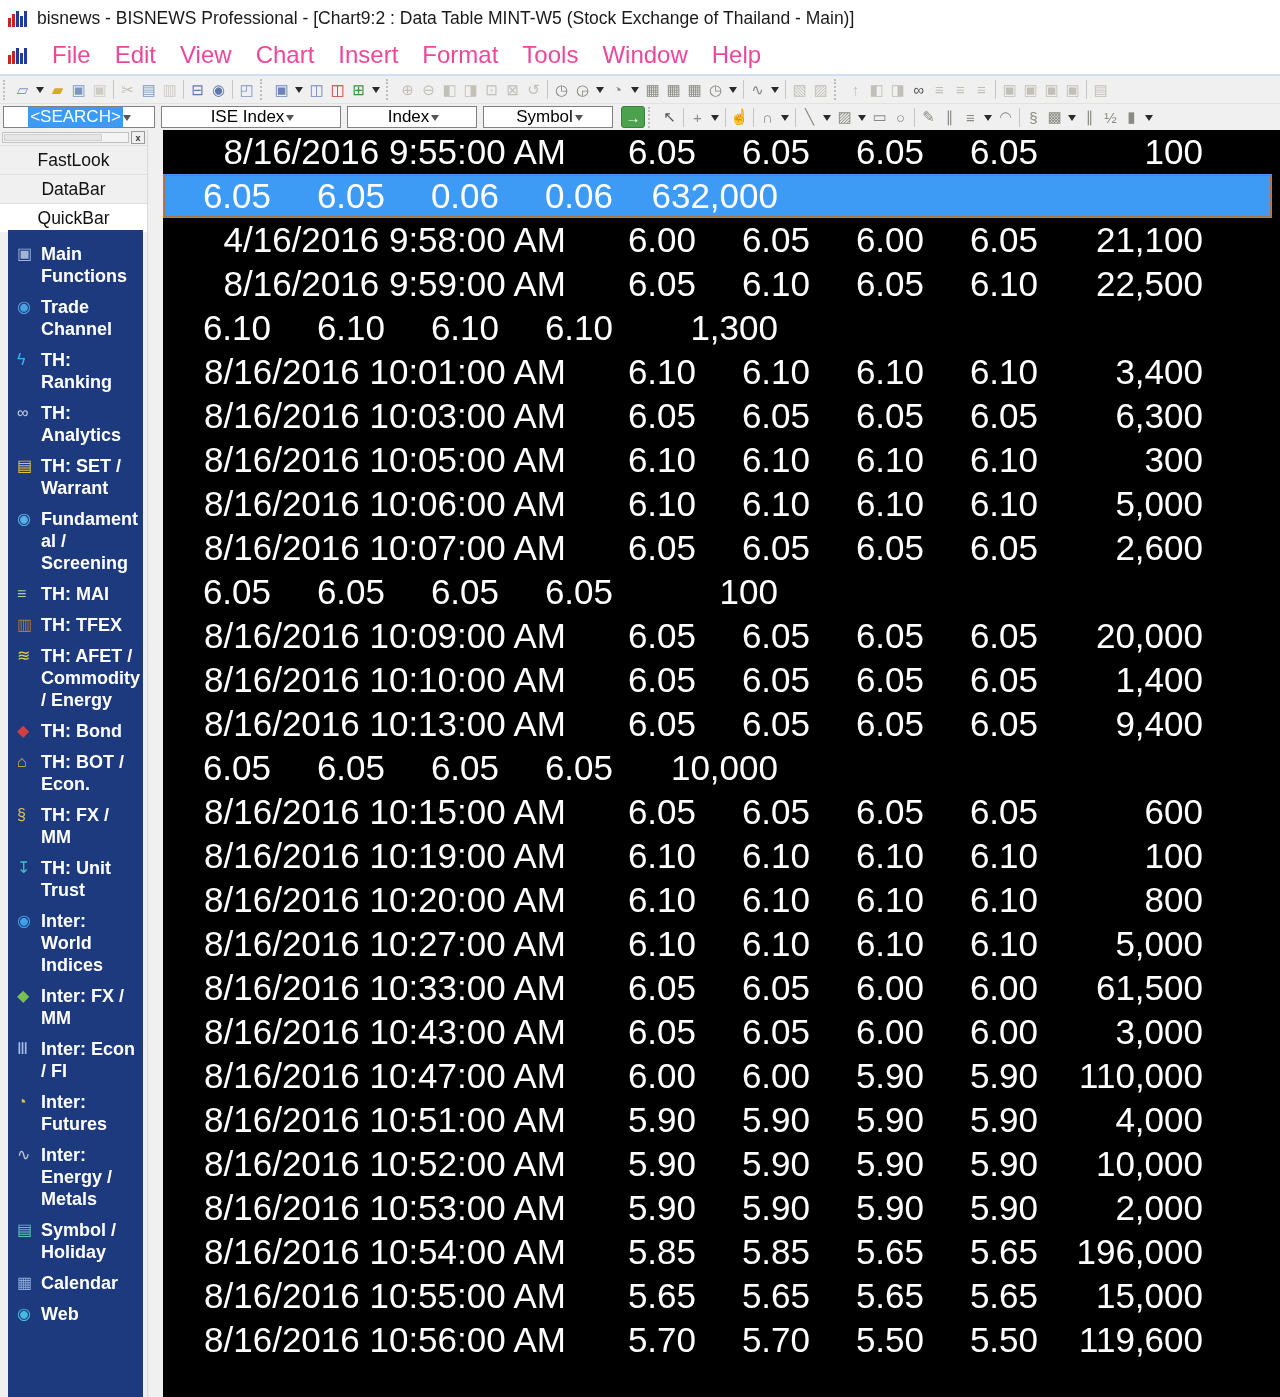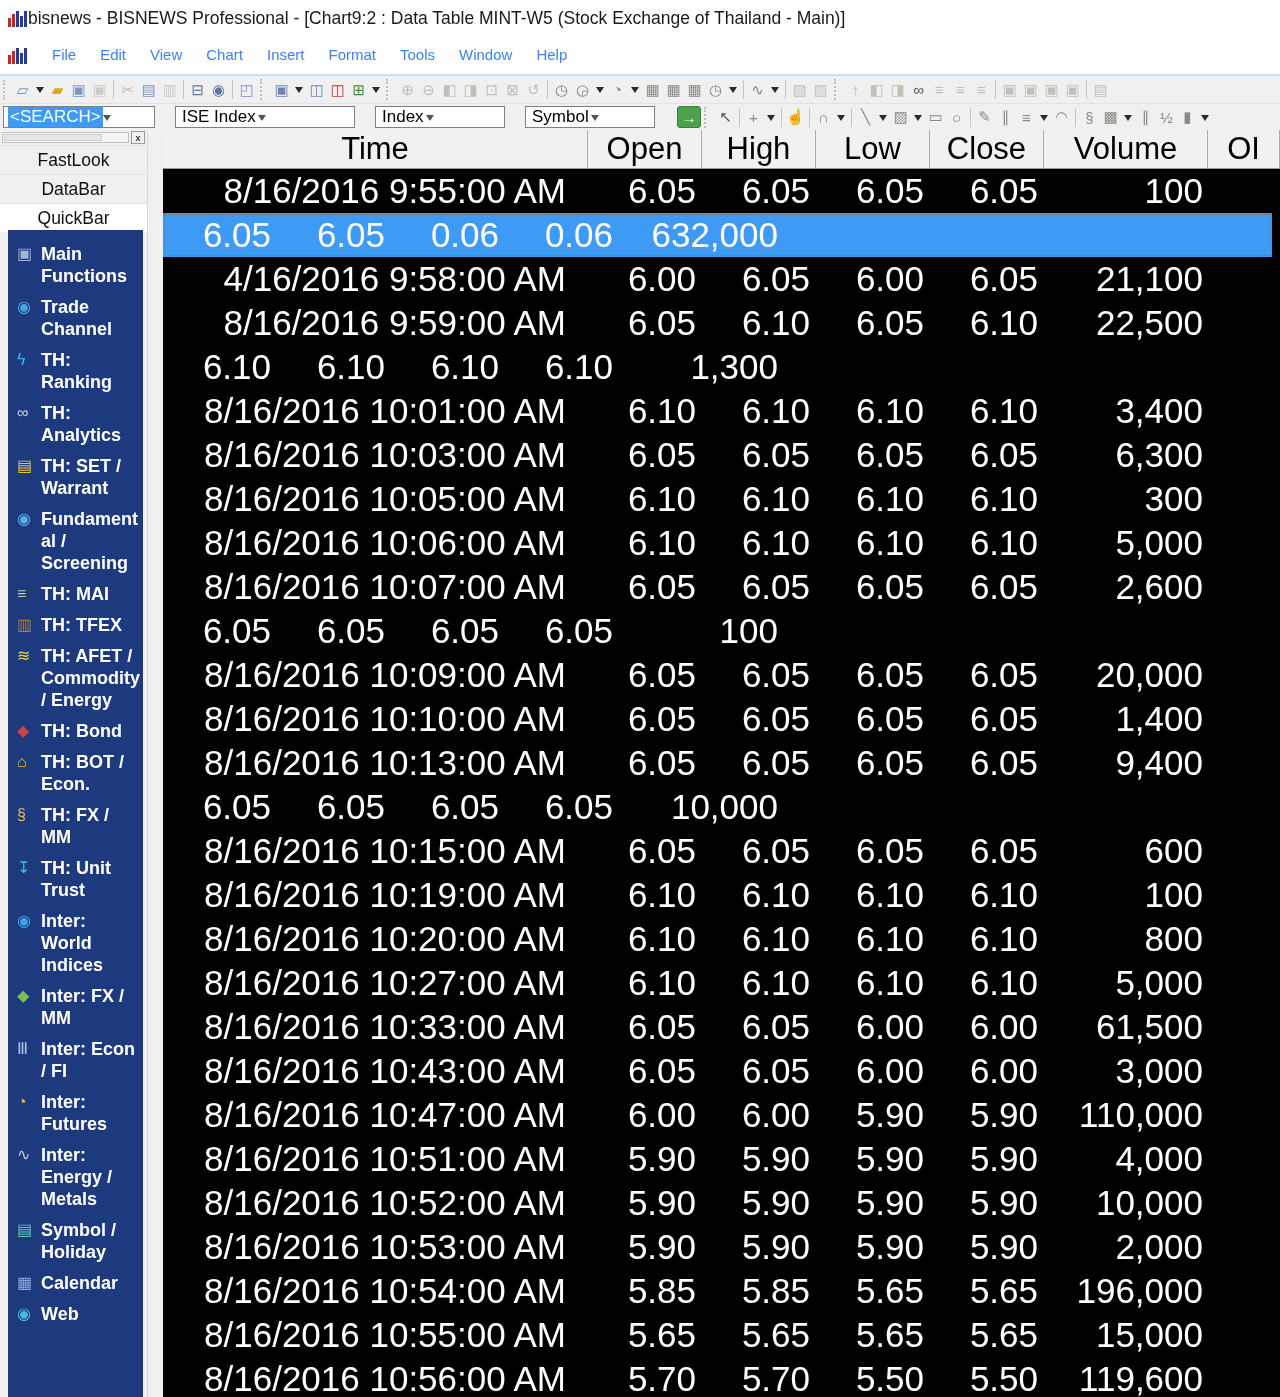--- a/index.html
+++ b/index.html
@@ -1,48 +1,48 @@
 <!DOCTYPE html>
 <html><head>
 <meta charset="utf-8">
 <style>
   * { margin:0; padding:0; box-sizing:border-box; }
   html,body { width:1280px; height:1397px; overflow:hidden; background:#f0f0f0;
     font-family:"Liberation Sans", sans-serif; }
 
   
   .titlebar { height:36px; background:#ffffff; display:flex; align-items:center;
-    padding-left:8px; }
+    padding-left:8px; gap:9px; }
   .title-text { font-size:17.5px; color:#1a1a1a; white-space:nowrap; }
   .logo { width:20px; height:17px; display:flex; align-items:flex-end; gap:1px; }
   .logo i { display:block; width:3px; }
   .menubar { height:38px; background:#ffffff; display:flex; align-items:center;
     padding-left:8px; }
   .menubar .logo { margin-right:12px; }
-  .menu-item { font-size:15px; color:#3b82f6; padding:4px 12px; cursor:default; }
+  .menu-item { font-size:24px; color:#ec4899; padding:4px 12px; cursor:default; }
   .chrome-divider { height:2px; background:#cfe0ef; }
 
   
   .toolbar { background:#f0f0f0; display:flex; align-items:center; padding-left:3px; }
   .toolbar-main { height:28px; border-bottom:1px solid #e2e2e2; }
   .toolbar-symbol { height:26px; gap:2px; }
   .tbi { display:inline-flex; width:21px; height:21px; align-items:center;
     justify-content:center; font-size:15px; flex:none; }
   .tbi.icon { border:1px solid transparent; border-radius:2px; }
   .tbi.dis { opacity:.8; }
   .tbi.sep { width:7px; height:21px; }
   .tbi.sep::after { content:""; width:1px; height:19px; background:#c6c6c6; margin:auto; display:block; }
   .tbi.dotsep { width:8px; height:21px; border-left:2px dotted #bdbdbd; margin:0 3px; }
   .tbi.caret { width:14px; }
   .tbi.caret::after { content:""; border:4px solid transparent; border-top:6px solid #2b2b2b; margin-top:5px; }
   .tbi.grip { width:6px; height:20px; border-left:2px dotted #c0c0c0; margin-right:3px; }
   .tbi.go { width:24px; height:22px; background:#4ca24c; color:#fff; border:1px solid #3c803c;
     border-radius:3px; font-size:15px; font-weight:bold; }
   .combo { height:22px; background:#ffffff; border:1px solid #808080; display:inline-flex;
-    align-items:center; justify-content:flex-start; padding:0 3px 0 4px; margin-right:20px; flex:none; }
+    align-items:center; justify-content:center; padding:0 3px 0 4px; margin-right:6px; flex:none; }
   .combo-val { font-size:17px; color:#000; white-space:nowrap; padding:0 2px; }
   .combo-val.sel { background:#3d9bf5; color:#fff; }
   .carrow { border:4px solid transparent; border-top:6px solid #555; margin-top:5px; }
 
   
   .main { position:relative; width:1280px; height:1267px; }
   .sidebar { position:absolute; left:0; top:0; width:148px; height:100%;
     background:#f0f0f0; border-right:1px solid #d9d9d9; }
   .sb-head { height:15px; display:flex; align-items:center; gap:2px; padding:1px 2px; }
   .sb-track { flex:1; height:11px; border:1px solid #c2c2c2; background:#f4f4f4; position:relative; }
@@ -345,30 +345,20 @@
         </div>
 
         <div class="sbitem">
           <span class="sbicon" style="color: rgb(72, 184, 224);">◉</span>
           <span class="sblabel">Web</span>
         </div>
       </div>
   </div>
 
   <div class="table">
-    <div class="thead">
-
-    <div class="th" style="width: 425px;">Time</div>
-        <div class="th" style="width: 114px;">Open</div>
-        <div class="th" style="width: 114px;">High</div>
-        <div class="th" style="width: 114px;">Low</div>
-        <div class="th" style="width: 114px;">Close</div>
-        <div class="th" style="width: 164px;">Volume</div>
-        <div class="th" style="width: 72px;">OI</div>
-      </div>
     <div class="tbody">
 
         <div class="trow">
           <div class="td c0">8/16/2016 9:55:00 AM</div>
           <div class="td c1">6.05</div>
           <div class="td c2">6.05</div>
           <div class="td c3">6.05</div>
           <div class="td c4">6.05</div>
           <div class="td c5">100</div>
           <div class="td c6"></div>

